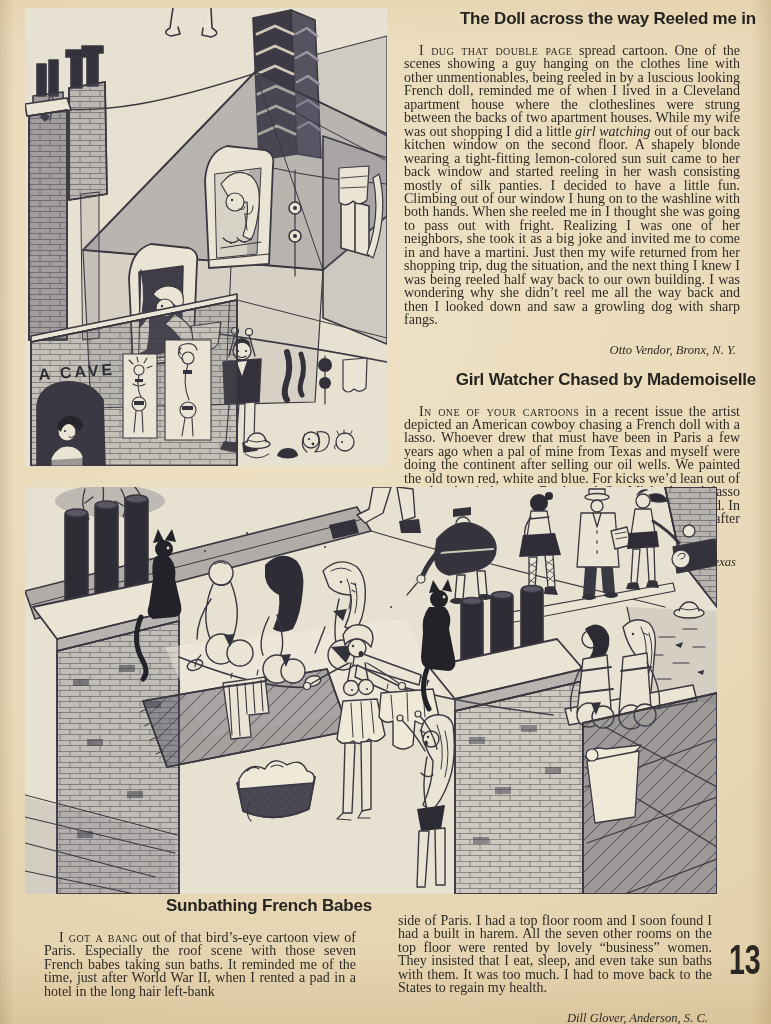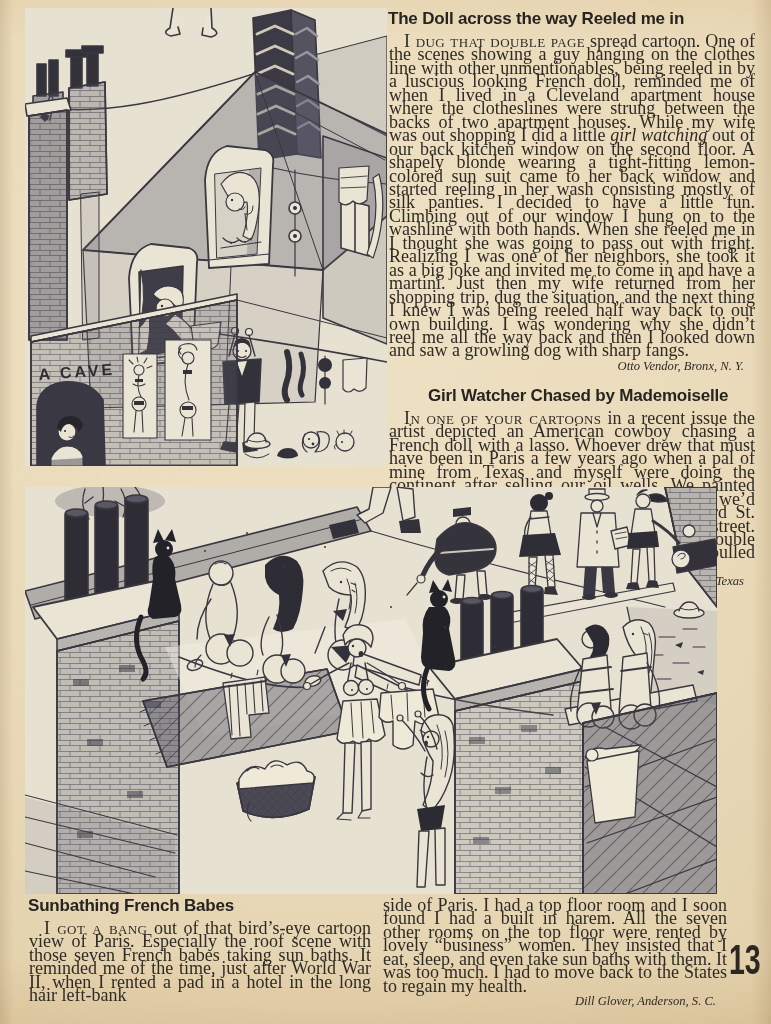--- a/index.html
+++ b/index.html
@@ -10,29 +10,29 @@
       linear-gradient(90deg, rgba(97,67,28,0.14) 0, rgba(97,67,28,0) 14px),
       linear-gradient(270deg, rgba(120,85,35,0.16) 0, rgba(120,85,35,0) 20px),
       linear-gradient(0deg, rgba(160,105,45,0.12) 0, rgba(160,105,45,0) 70px),
       linear-gradient(180deg, rgba(200,160,100,0.10) 0, rgba(200,160,100,0) 40px),
       radial-gradient(130% 100% at 42% 30%, #eee1c4 0%, #e9d9b8 50%, #e2d0aa 82%, #d8c296 100%);
   }
   .illus{position:absolute;}
   .illus svg{display:block;}
   .col{position:absolute;text-align:justify;}
   .headline{
-    font-family:"Liberation Sans",sans-serif;font-weight:700;text-align:left;
+    font-family:"Liberation Sans",sans-serif;font-weight:700;text-align:right;
     font-size:17px;line-height:1.06;letter-spacing:-0.2px;color:#262420;margin:0 0 7px;
   }
   .headline.second{margin-top:13px;margin-left:40px;}
-  .body-text{font-size:18px;line-height:13.45px;margin:1px;text-indent:15px;color:#2e2b26;}
+  .body-text{font-size:14px;line-height:13.45px;margin:16px;text-indent:15px;color:#2e2b26;}
   .body-text.noindent{text-indent:0;}
   .lead{font-variant:small-caps;letter-spacing:0.4px;}
   .ital{font-style:italic;}
-  .sig{font-size:12.6px;font-style:italic;text-align:right;padding-right:8px;margin:1px 4px 0;color:#2e2b26;}
+  .sig{font-size:12.6px;font-style:italic;text-align:right;padding-right:8px;margin:1px 12px 0;color:#2e2b26;}
   .pageno{
     position:absolute;right:10px;top:939px;font-family:"Liberation Sans",sans-serif;
     font-weight:700;font-size:42px;line-height:1;color:#2b2823;
     transform:scaleX(0.68);transform-origin:100% 50%;
   }
 </style>
 </head>
 <body>
 
 <div class="page">

